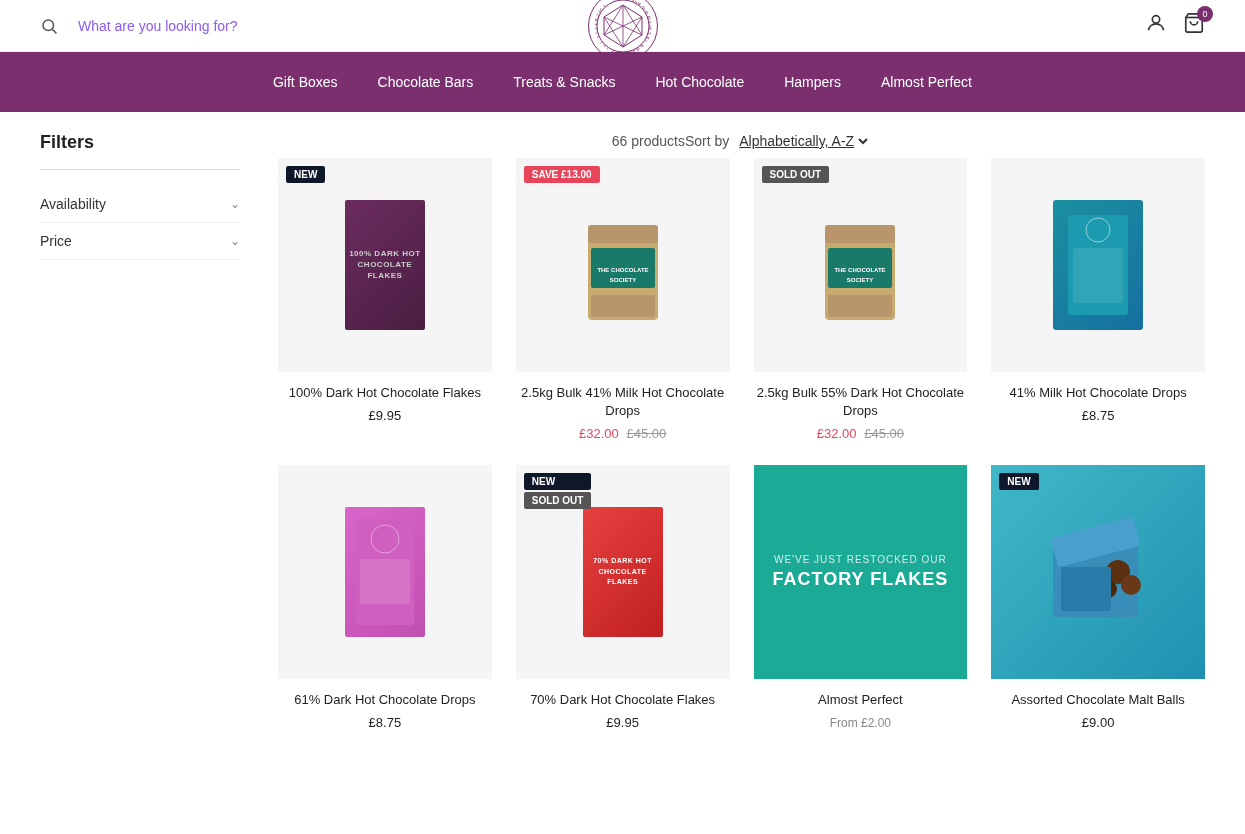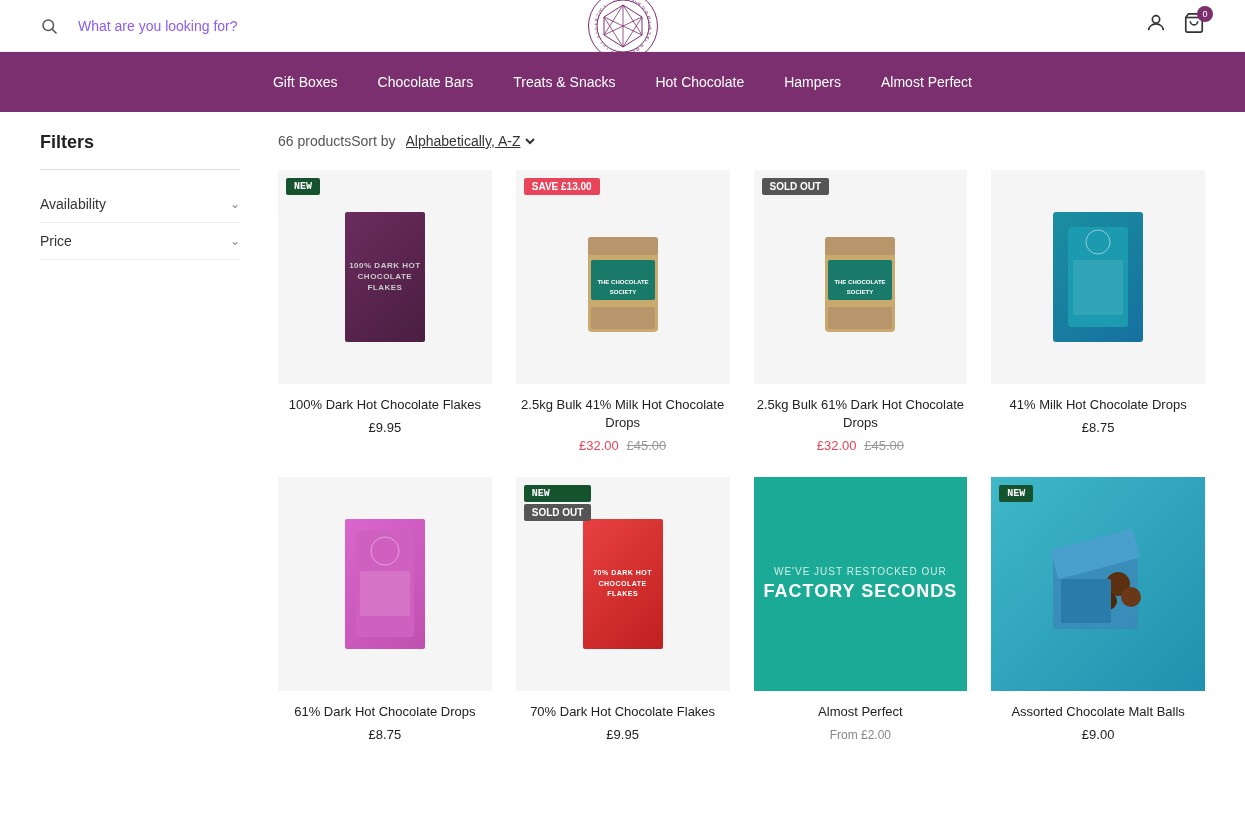--- a/index.html
+++ b/index.html
@@ -121,23 +121,23 @@
       cursor: pointer;
       font-size: 14px;
       color: #333;
     }
     .chevron { font-size: 12px; color: #888; }
 
     
     .products-area { flex: 1; }
     .products-header {
       display: flex;
-      justify-content: flex-start;
-      align-items: center;
-      margin-bottom: 20px;
+      justify-content: center;
+      align-items: center;
+      margin-bottom: 8px;
     }
     .product-count { font-size: 14px; color: #555; }
     .sort-area { display: flex; align-items: center; gap: 6px; font-size: 14px; color: #555; }
     .sort-select {
       border: none;
       font-size: 14px;
       color: #333;
       cursor: pointer;
       background: transparent;
       font-weight: 500;
@@ -169,21 +169,21 @@
       position: absolute;
       top: 8px;
       left: 8px;
       padding: 3px 8px;
       font-size: 10px;
       font-weight: 700;
       border-radius: 2px;
       text-transform: uppercase;
       z-index: 2;
     }
-    .badge-new { background: #14532d; color: #fff; font-family: Liberation Mono, monospace; }
+    .badge-new { background: #0f172a; color: #fff; }
     .badge-save { background: #e8445a; color: #fff; }
     .badge-sold-out { background: #555; color: #fff; }
     .badge-new-sold {
       display: flex;
       flex-direction: column;
       gap: 2px;
       position: absolute;
       top: 8px;
       left: 8px;
       z-index: 2;
@@ -410,21 +410,21 @@
           <span class="product-badge badge-sold-out">SOLD OUT</span>
           <svg viewBox="0 0 100 130" width="100" height="130">
             <rect x="15" y="25" width="70" height="95" rx="4" fill="#c8a96e"></rect>
             <rect x="15" y="25" width="70" height="18" rx="3" fill="#b8956a"></rect>
             <rect x="18" y="48" width="64" height="40" rx="2" fill="#1a7a6a"></rect>
             <text x="50" y="72" font-size="6" fill="#fff" text-anchor="middle" font-weight="600">THE CHOCOLATE</text>
             <text x="50" y="82" font-size="6" fill="#fff" text-anchor="middle" font-weight="600">SOCIETY</text>
             <rect x="18" y="95" width="64" height="22" rx="2" fill="#b8956a"></rect>
           </svg>
         </div>
-        <p class="product-title">2.5kg Bulk 61% Dark Hot Chocolate Drops</p>
+        <p class="product-title">2.5kg Bulk 55% Dark Hot Chocolate Drops</p>
         <p class="product-price">
           <span class="price-sale">£32.00</span>
           <span class="price-original">£45.00</span>
         </p>
       </div>
 
       <div class="product-card">
         <div class="product-image-wrap">
           <div class="prod-img-teal-box">
             <svg width="70" height="110" viewBox="0 0 70 110">
@@ -461,21 +461,21 @@
           <div class="prod-img-red-box">70% DARK HOT CHOCOLATE FLAKES</div>
         </div>
         <p class="product-title">70% Dark Hot Chocolate Flakes</p>
         <p class="product-price">£9.95</p>
       </div>
 
       <div class="product-card">
         <div class="product-image-wrap">
           <div class="prod-img-teal-banner">
             <p class="factory-sub">WE'VE JUST RESTOCKED OUR</p>
-            <p class="factory-main">FACTORY SECONDS</p>
+            <p class="factory-main">FACTORY FLAKES</p>
           </div>
         </div>
         <p class="product-title">Almost Perfect</p>
         <p class="product-price"><span class="price-from">From £2.00</span></p>
       </div>
 
       <div class="product-card">
         <div class="product-image-wrap">
           <span class="product-badge badge-new">NEW</span>
           <div class="prod-img-assorted">

